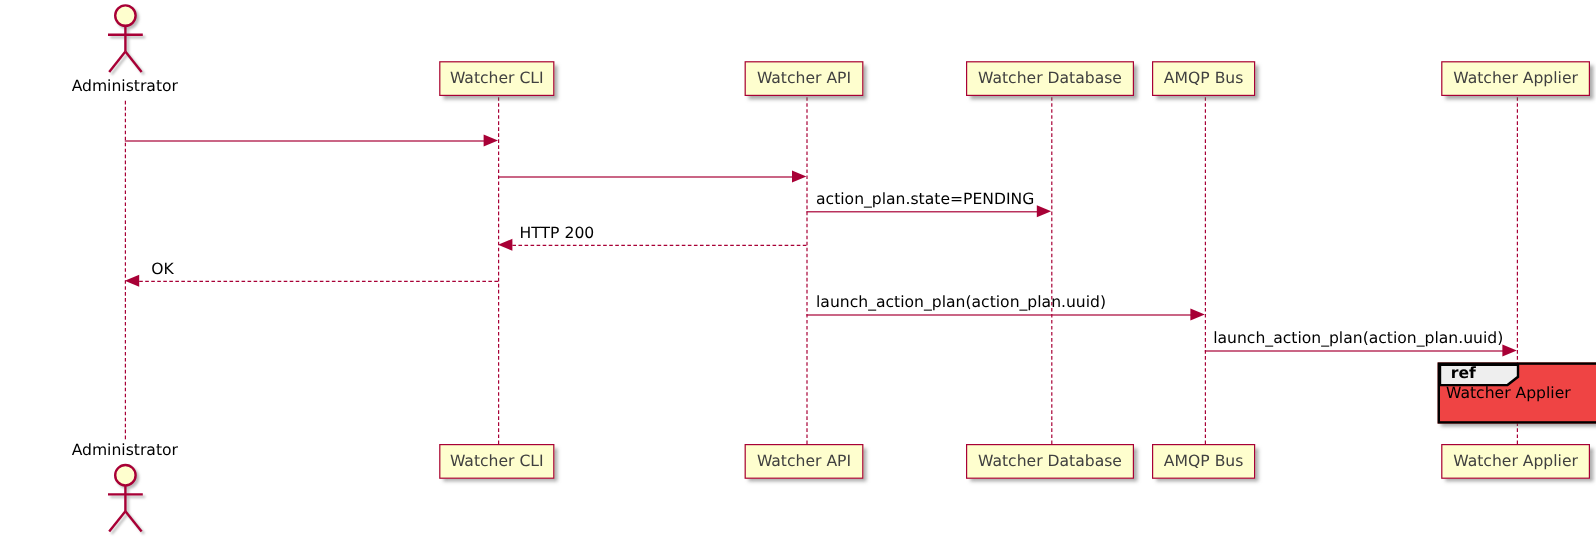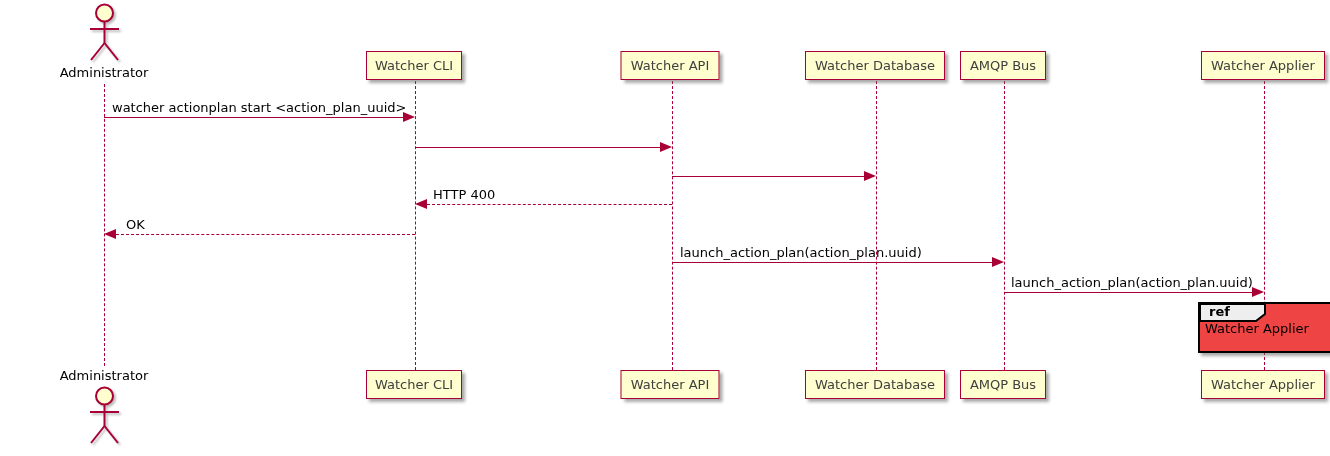--- a/index.html
+++ b/index.html
@@ -94,31 +94,31 @@
     <line x1="18.5" y1="41" x2="32" y2="58"></line>
   </svg>
   <div class="actor-label" style="left:56px;top:65px">Administrator</div>
 
   <div class="pbox" style="left:366px;top:51px;width:96px">Watcher CLI</div>
   <div class="pbox" style="left:622px;top:51px;width:99px">Watcher API</div>
   <div class="pbox" style="left:827px;top:51px;width:140px">Watcher Database</div>
   <div class="pbox" style="left:955px;top:51px;width:86px">AMQP Bus</div>
   <div class="pbox" style="left:1215px;top:51px;width:124px">Watcher Applier</div>
 
-  <div class="msg-label" style="left:64px;top:100px">watcher actionplan start &lt;action_plan_uuid&gt;</div>
   <div class="msg-line solid" style="left:56px;top:117px;width:300px"></div>
   <div class="arrow-r" style="left:355px;top:112px"></div>
 
   <div class="msg-line solid" style="left:367px;top:147px;width:246px"></div>
   <div class="arrow-r" style="left:612px;top:142px"></div>
 
+  <div class="msg-label" style="left:632px;top:159px">action_plan.state=PENDING</div>
   <div class="msg-line solid" style="left:624px;top:176px;width:193px"></div>
   <div class="arrow-r" style="left:816px;top:171px"></div>
 
-  <div class="msg-label" style="left:385px;top:187px">HTTP 400</div>
+  <div class="msg-label" style="left:385px;top:187px">HTTP 200</div>
   <div class="msg-line dashed" style="left:379px;top:204px;width:245px"></div>
   <div class="arrow-l" style="left:367px;top:199px"></div>
 
   <div class="msg-label" style="left:78px;top:217px">OK</div>
   <div class="msg-line dashed" style="left:68px;top:234px;width:299px"></div>
   <div class="arrow-l" style="left:56px;top:229px"></div>
 
   <div class="msg-label" style="left:632px;top:245px">launch_action_plan(action_plan.uuid)</div>
   <div class="msg-line solid" style="left:624px;top:262px;width:321px"></div>
   <div class="arrow-r" style="left:944px;top:257px"></div>

